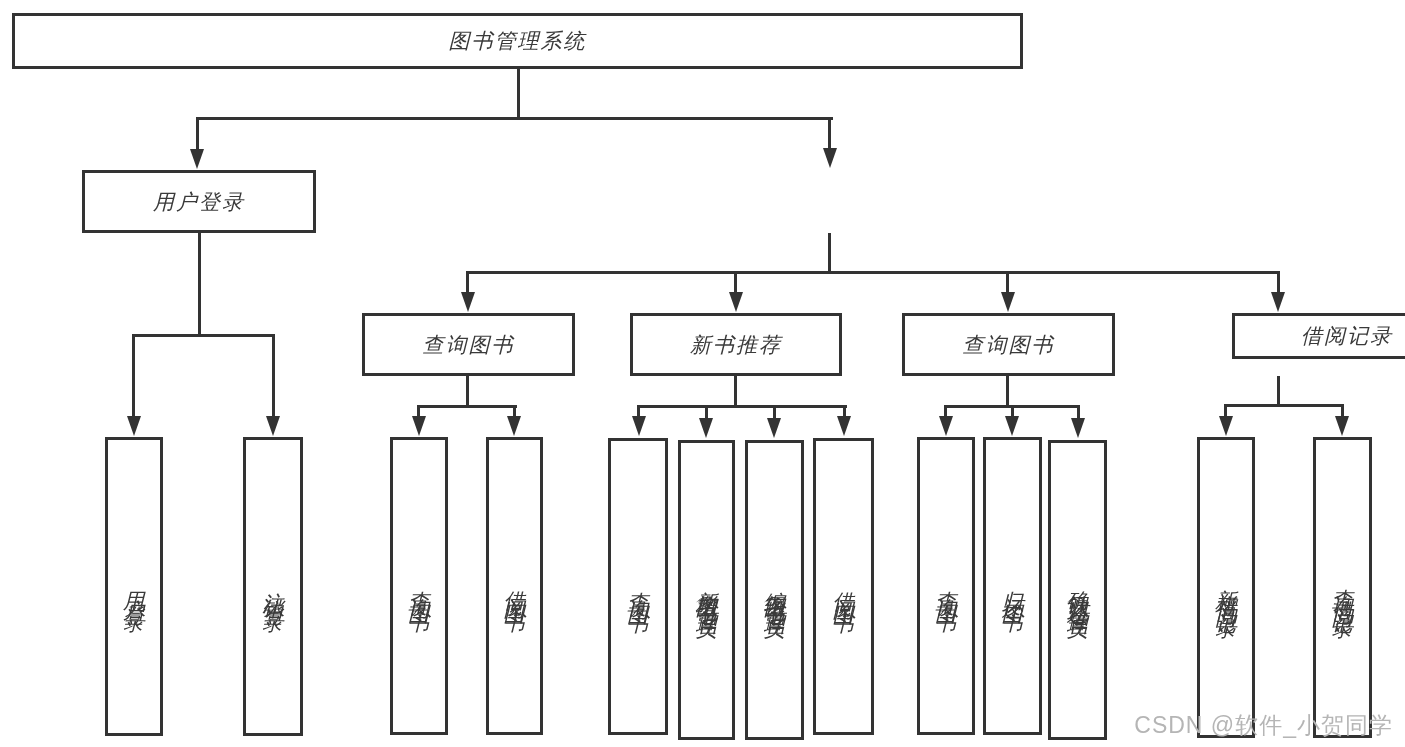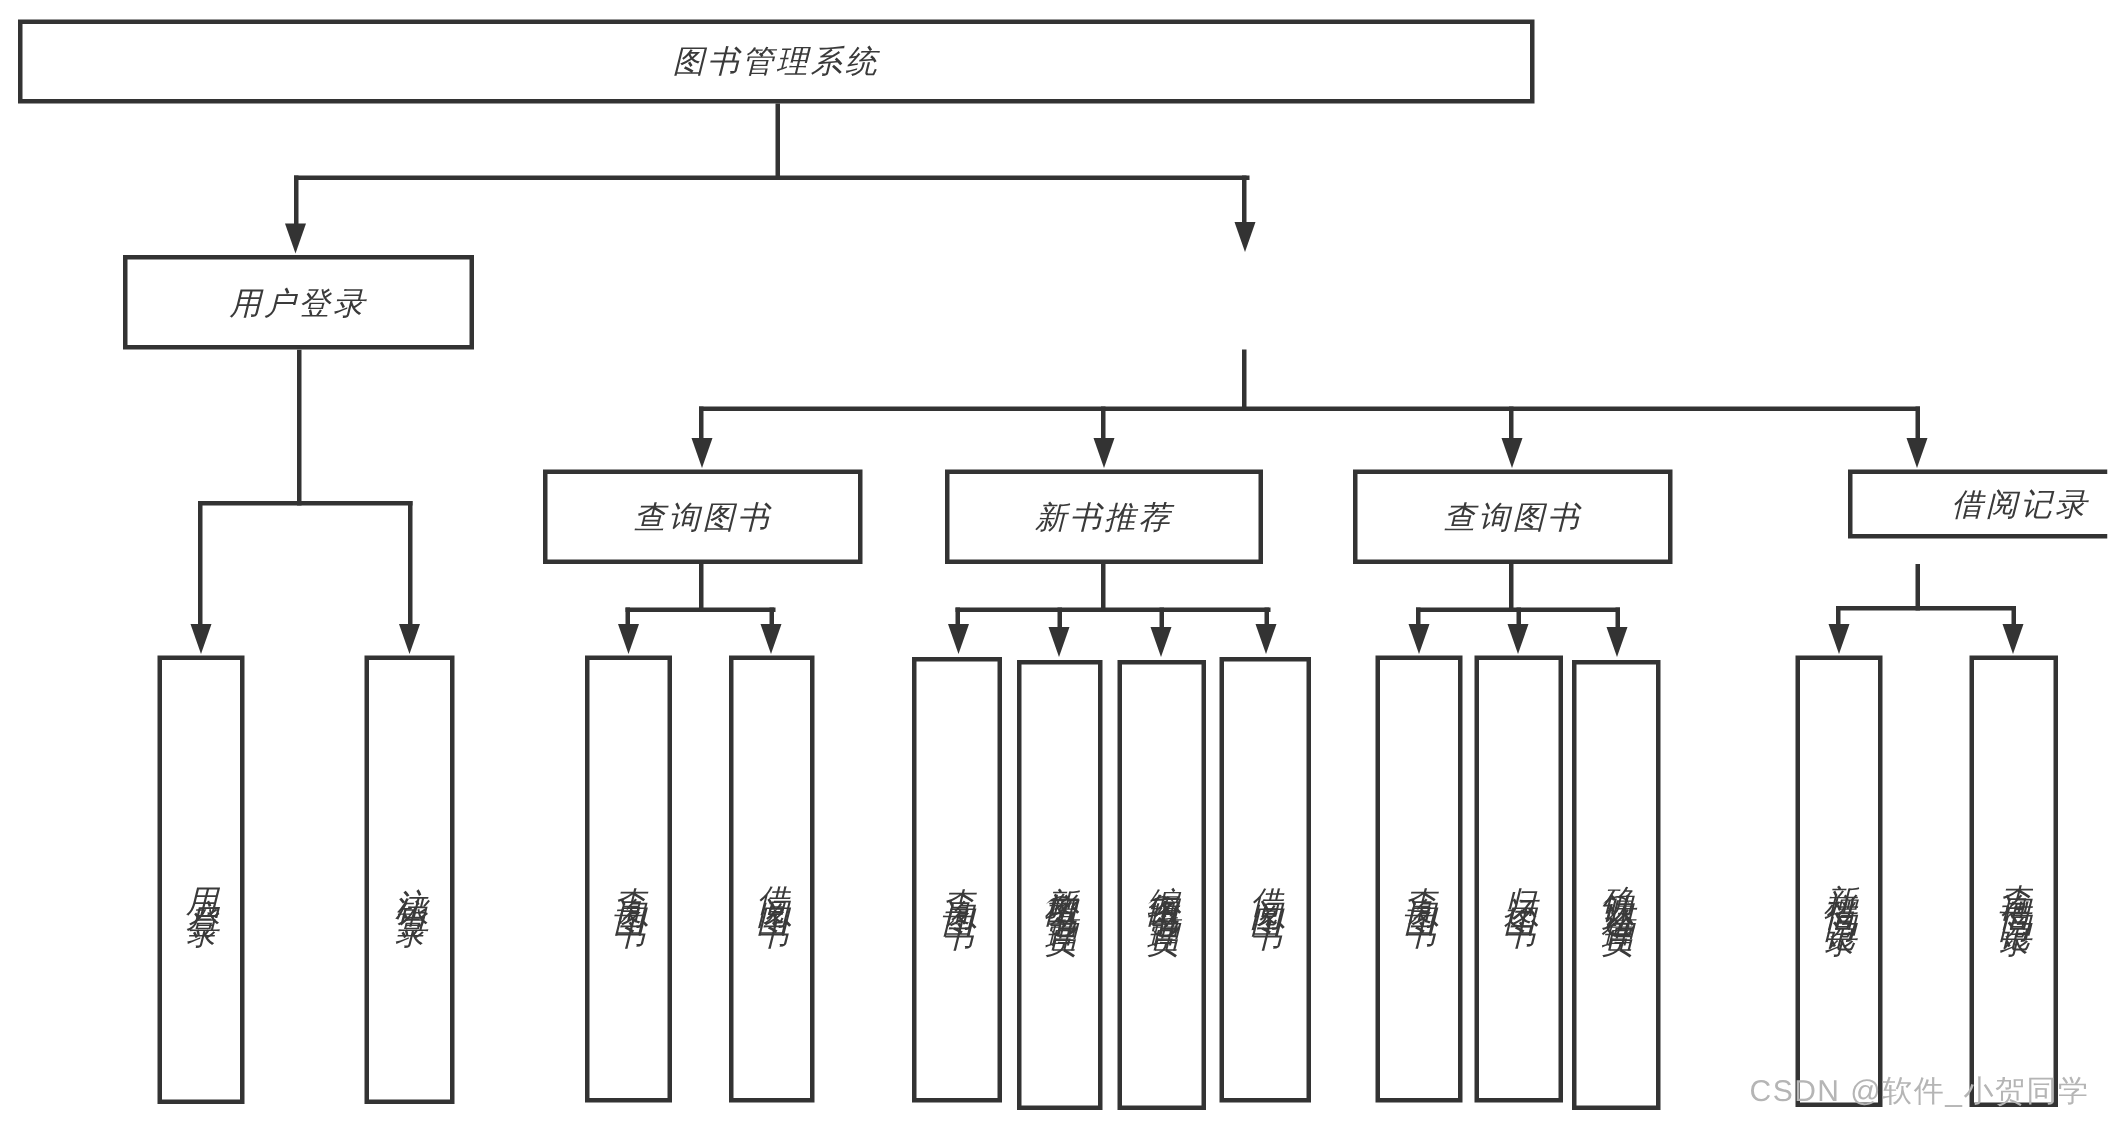--- a/index.html
+++ b/index.html
@@ -51,21 +51,21 @@
     border-left: 7px solid transparent;
     border-right: 7px solid transparent;
     border-top: 20px solid var(--line);
     z-index: 1;
   }
   .watermark {
     position: absolute;
     right: 12px;
     bottom: 6px;
     color: var(--watermark);
-    font-size: 20px;
+    font-size: 23px;
     letter-spacing: 1px;
     z-index: 3;
     white-space: nowrap;
   }
 </style>
 </head>
 <body>
 
 <div class="canvas">
 

